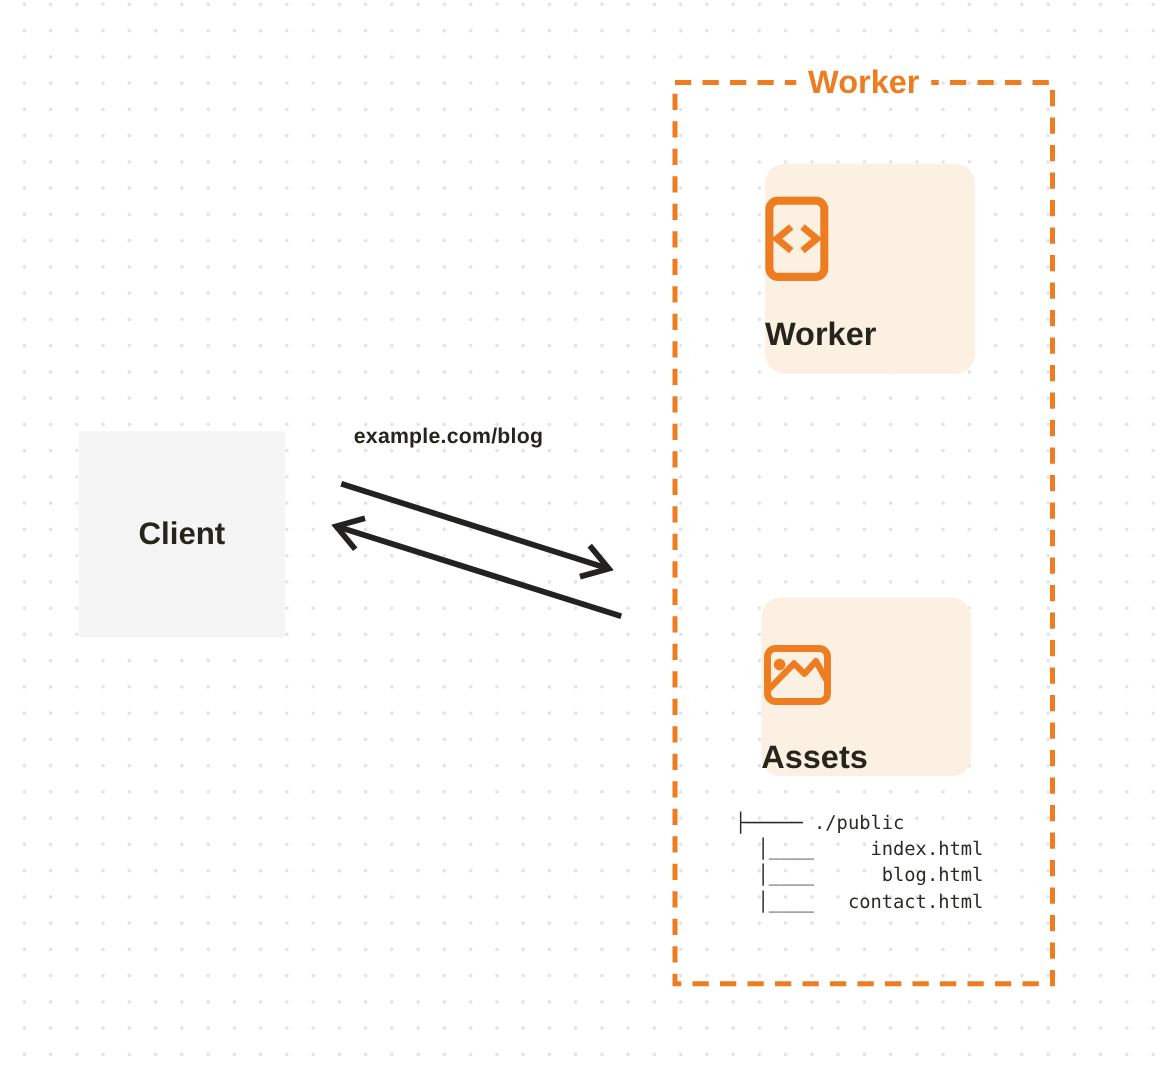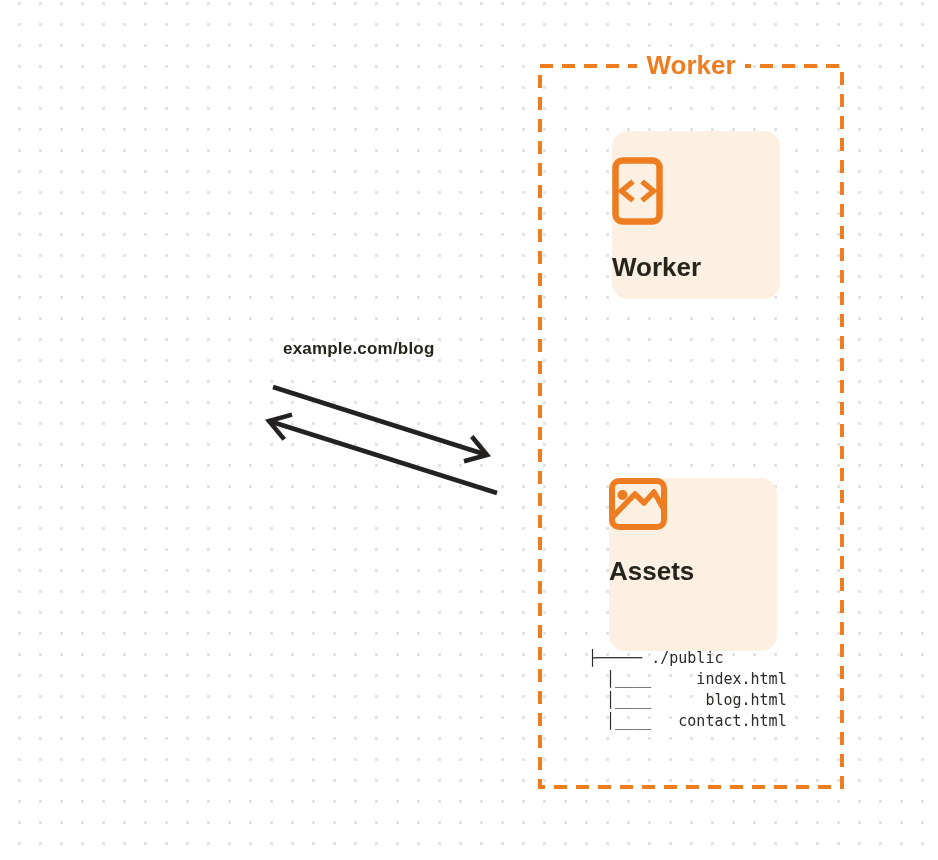--- a/index.html
+++ b/index.html
@@ -27,21 +27,21 @@
   .project-title span{
     display:inline-block;background:#ffffff;padding:0 9px;
     font-size:26px;font-weight:bold;color:var(--accent-orange,#ee7d21);
   }
   .card{
     position:absolute;width:168px;box-sizing:border-box;
     background:var(--card-bg,#fcf0e3);border-radius:16px;
     display:flex;flex-direction:column;
   }
   .card.worker{left:612px;top:131px;height:168px;padding-top:26px;}
-  .card.assets{left:609px;top:478px;height:173px;}
+  .card.assets{left:609px;top:478px;height:143px;padding-top:38px;}
   .card .label{font-size:26px;font-weight:bold;color:var(--text-dark,#26251c);}
   .card.worker .label{margin-top:27px;}
   .card.assets .label{margin-top:26px;}
   .icon-stroke{fill:none;stroke:var(--accent-orange,#ee7d21);}
   .icon-fill{fill:var(--accent-orange,#ee7d21);}
   .file-tree{
     position:absolute;left:588px;top:648px;margin:0;
     font-family:"DejaVu Sans Mono",monospace;font-size:15px;line-height:21px;
     color:var(--tree-text,#2b2a26);white-space:pre;
   }
@@ -58,20 +58,23 @@
       <line class="arrow" x1="273" y1="387" x2="487" y2="455"></line>
       <polyline class="arrow" points="471.8,436.5 487,455 464,461.3"></polyline>
     </g>
 
     <g>
       <line class="arrow" x1="497" y1="493" x2="269" y2="421"></line>
       <polyline class="arrow" points="292,414.6 269,421 284.2,439.4"></polyline>
     </g>
   </svg>
 
+  <div class="client-box">
+    <div class="box-label">Client</div>
+  </div>
 
   <div class="url-label">example.com/blog</div>
 
   <div class="project-title">
     <span>Worker</span>
   </div>
 
   <div class="card worker">
     <svg width="51" height="68" viewBox="0 0 51 68">
       <rect class="icon-stroke" x="3.5" y="3.5" width="44" height="61" rx="7" stroke-width="6.5"></rect>

